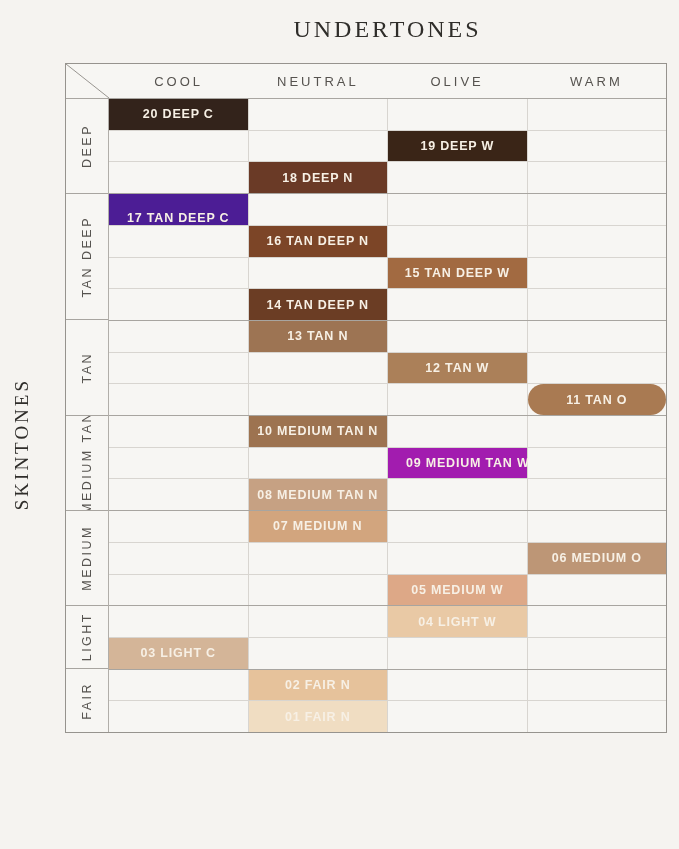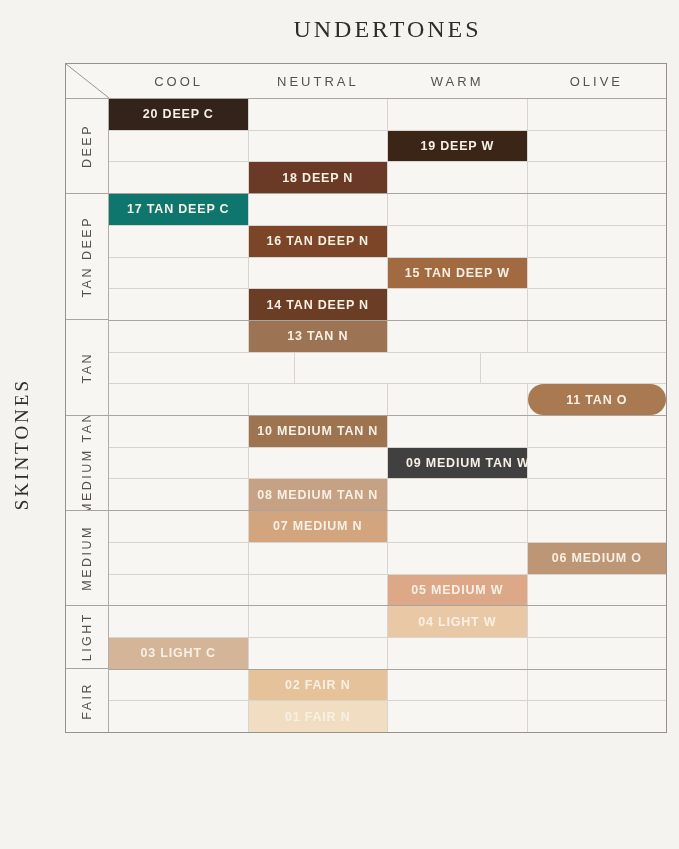--- a/index.html
+++ b/index.html
@@ -82,22 +82,22 @@
   <div class="table">
 
     <div class="header-row">
       <div class="corner-cell">
         <svg viewBox="0 0 43 35" preserveAspectRatio="none">
           <line x1="0" y1="0" x2="43" y2="35" stroke="#96938e" stroke-width="1"></line>
         </svg>
       </div>
       <div class="header-cell">COOL</div>
       <div class="header-cell">NEUTRAL</div>
+      <div class="header-cell">OLIVE</div>
       <div class="header-cell">WARM</div>
-      <div class="header-cell">OLIVE</div>
     </div>
 
     <div class="body">
       <div class="label-col">
         <div class="group-cell" style="flex-grow: 3;">
             <span class="group-label">DEEP</span>
           </div>
         <div class="group-cell" style="flex-grow: 4;">
             <span class="group-label">TAN DEEP</span>
           </div>
@@ -143,21 +143,21 @@
             <div class="grid-cell v">
               <div class="swatch" style="background: rgb(106, 58, 38);">
                 <span class="shade-label">18 DEEP N</span>
               </div>
             </div>
             <div class="grid-cell v"></div>
             <div class="grid-cell"></div>
           </div>
           <div class="grid-row">
             <div class="grid-cell v">
-              <div class="swatch" style="background: #0f766e;">
+              <div class="swatch" style="background: #4c1d95; align-items: flex-end;">
                 <span class="shade-label">17 TAN DEEP C</span>
               </div>
             </div>
             <div class="grid-cell v"></div>
             <div class="grid-cell v"></div>
             <div class="grid-cell"></div>
           </div>
           <div class="grid-row">
             <div class="grid-cell v"></div>
             <div class="grid-cell v">
@@ -194,20 +194,25 @@
               <div class="swatch" style="background: rgb(157, 116, 83);">
                 <span class="shade-label">13 TAN N</span>
               </div>
             </div>
             <div class="grid-cell v"></div>
             <div class="grid-cell"></div>
           </div>
           <div class="grid-row">
             <div class="grid-cell v"></div>
             <div class="grid-cell v"></div>
+            <div class="grid-cell v">
+              <div class="swatch" style="background: rgb(171, 128, 89);">
+                <span class="shade-label">12 TAN W</span>
+              </div>
+            </div>
             <div class="grid-cell"></div>
           </div>
           <div class="grid-row group-end">
             <div class="grid-cell v"></div>
             <div class="grid-cell v"></div>
             <div class="grid-cell v"></div>
             <div class="grid-cell">
               <div class="swatch" style="background: rgb(169, 122, 82); border-radius: 17px;">
                 <span class="shade-label">11 TAN O</span>
               </div>
@@ -220,21 +225,21 @@
                 <span class="shade-label">10 MEDIUM TAN N</span>
               </div>
             </div>
             <div class="grid-cell v"></div>
             <div class="grid-cell"></div>
           </div>
           <div class="grid-row">
             <div class="grid-cell v"></div>
             <div class="grid-cell v"></div>
             <div class="grid-cell v">
-              <div class="swatch" style="background: #404040; padding-left: 21px;">
+              <div class="swatch" style="background: #a21caf; padding-left: 21px;">
                 <span class="shade-label">09 MEDIUM TAN W</span>
               </div>
             </div>
             <div class="grid-cell"></div>
           </div>
           <div class="grid-row group-end">
             <div class="grid-cell v"></div>
             <div class="grid-cell v">
               <div class="swatch" style="background: rgb(198, 161, 131);">
                 <span class="shade-label">08 MEDIUM TAN N</span>

